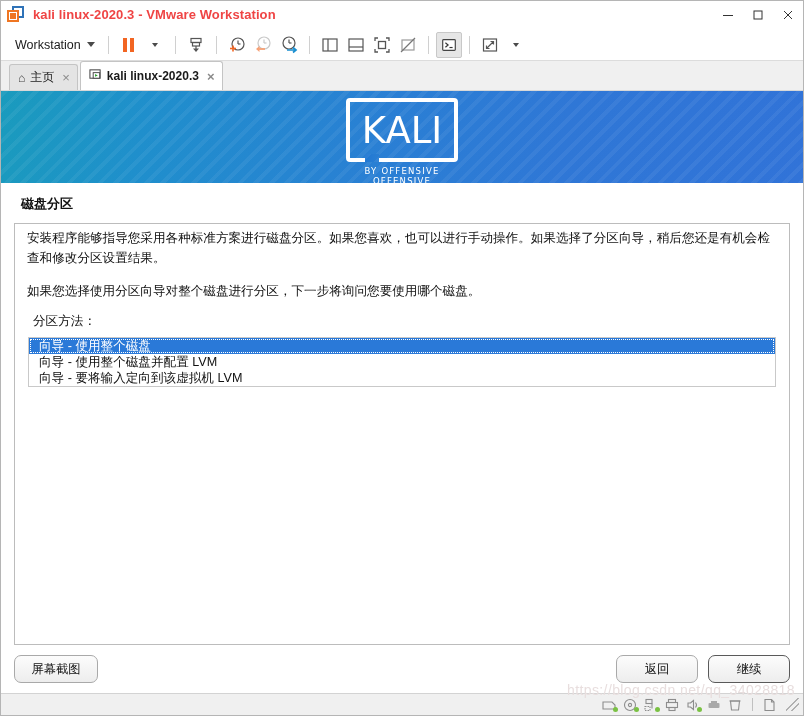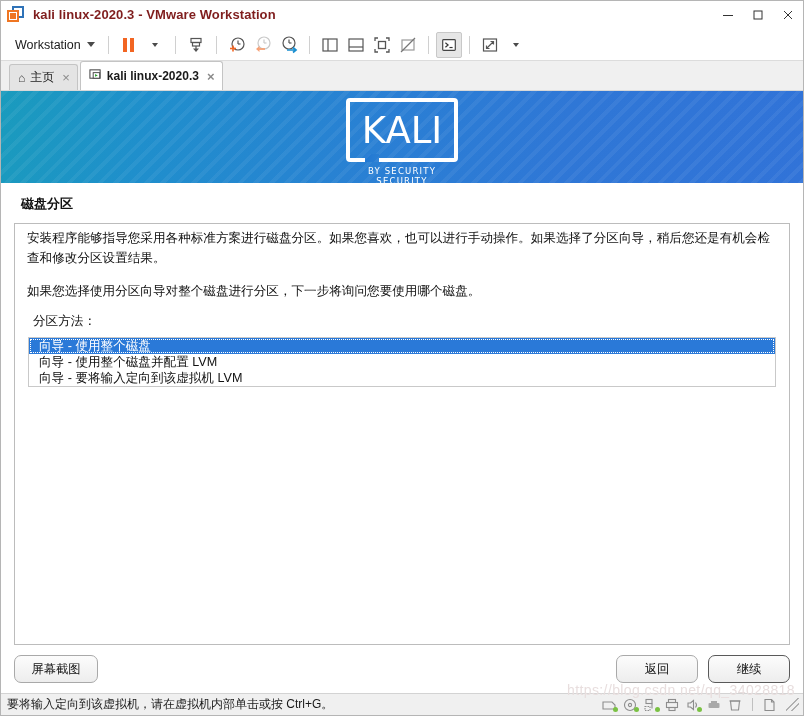--- a/index.html
+++ b/index.html
@@ -38,21 +38,21 @@
   .vm-logo .sq-orange {
     position: absolute; left: 0px; top: 4px;
     width: 12px; height: 12px;
     border: 2px solid #ef7622; background: #fff;
   }
   .vm-logo .sq-orange-in {
     position: absolute; left: 3px; top: 7px;
     width: 6px; height: 6px; background: #ef7622;
   }
   .title-text {
-    font-size: 13px; color: #7f1d1d; font-weight: 700;
+    font-size: 13px; color: #ef4444; font-weight: 700;
     letter-spacing: 0.1px;
   }
   .win-controls {
     position: absolute; right: 0; top: 0;
     height: 28px; display: flex; align-items: stretch;
   }
   .win-btn {
     width: 30px; display: flex; align-items: center; justify-content: center;
     font-size: 12px; color: #333;
   }
@@ -420,21 +420,21 @@
   </div>
 
   <div class="vmview">
 
     <div class="kali-banner">
       <div class="kali-logo">
         <div class="kali-box">
           <span class="kali-word">KALI</span>
           <span class="kali-notch"></span>
         </div>
-        <div class="kali-sub">BY SECURITY SECURITY</div>
+        <div class="kali-sub">BY OFFENSIVE OFFENSIVE</div>
       </div>
     </div>
 
     <div class="installer-body">
       <div class="step-title">磁盘分区</div>
 
       <div class="panel">
         <div class="para">安装程序能够指导您采用各种标准方案进行磁盘分区。如果您喜欢，也可以进行手动操作。如果选择了分区向导，稍后您还是有机会检查和修改分区设置结果。</div>
         <div class="para">如果您选择使用分区向导对整个磁盘进行分区，下一步将询问您要使用哪个磁盘。</div>
         <div class="field-label">分区方法：</div>
@@ -451,21 +451,20 @@
         <div class="btn-right-group">
           <div class="btn">返回</div>
           <div class="btn default">继续</div>
         </div>
       </div>
     </div>
 
   </div>
 
   <div class="statusbar">
-    <div class="status-text">要将输入定向到该虚拟机，请在虚拟机内部单击或按 Ctrl+G。</div>
     <div class="watermark">https://blog.csdn.net/qq_34028818</div>
     <div class="status-icons">
       <div class="dev-ico">
         <svg width="15" height="14" viewBox="0 0 15 14">
             <path d="M1 4 H10 L13 7 V11 H1 Z" fill="none" stroke="#8d8d8d" stroke-width="1.1"></path>
           </svg>
         <span class="dev-dot"></span>
       </div>
       <div class="dev-ico">
         <svg width="15" height="14" viewBox="0 0 15 14">

